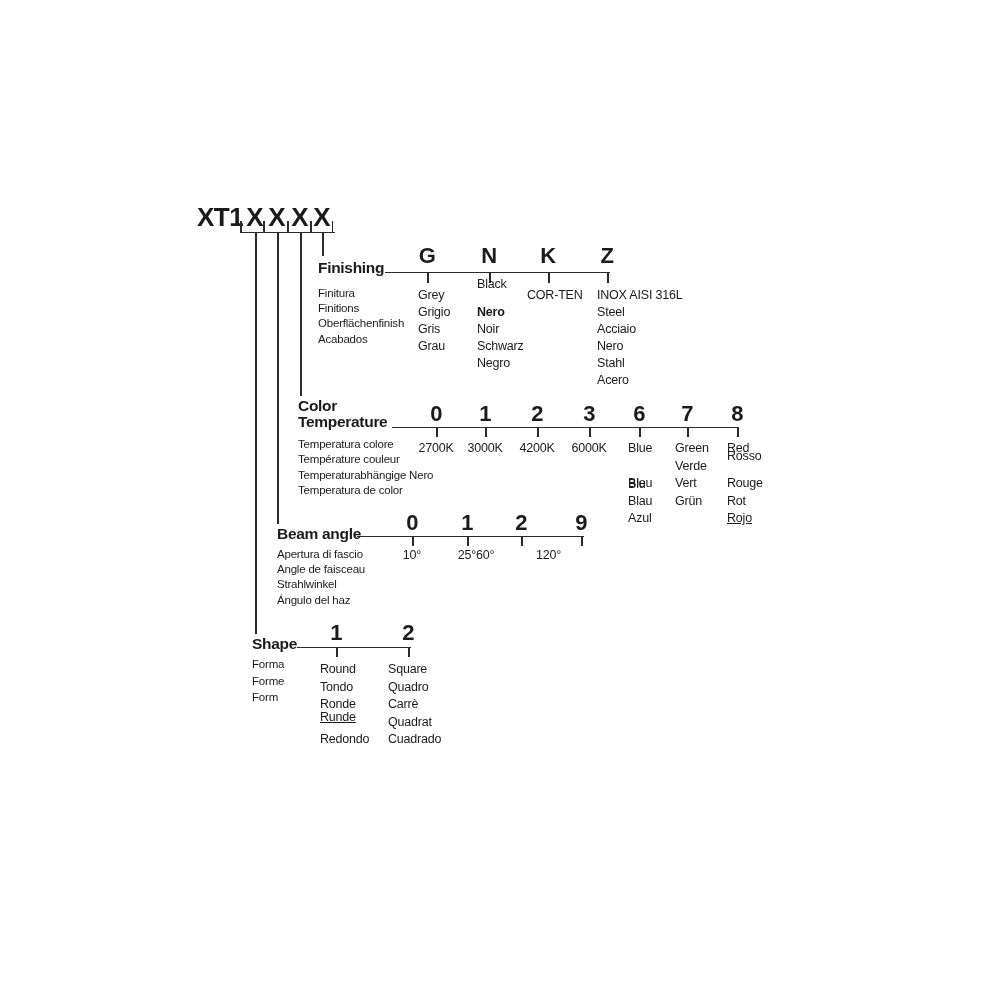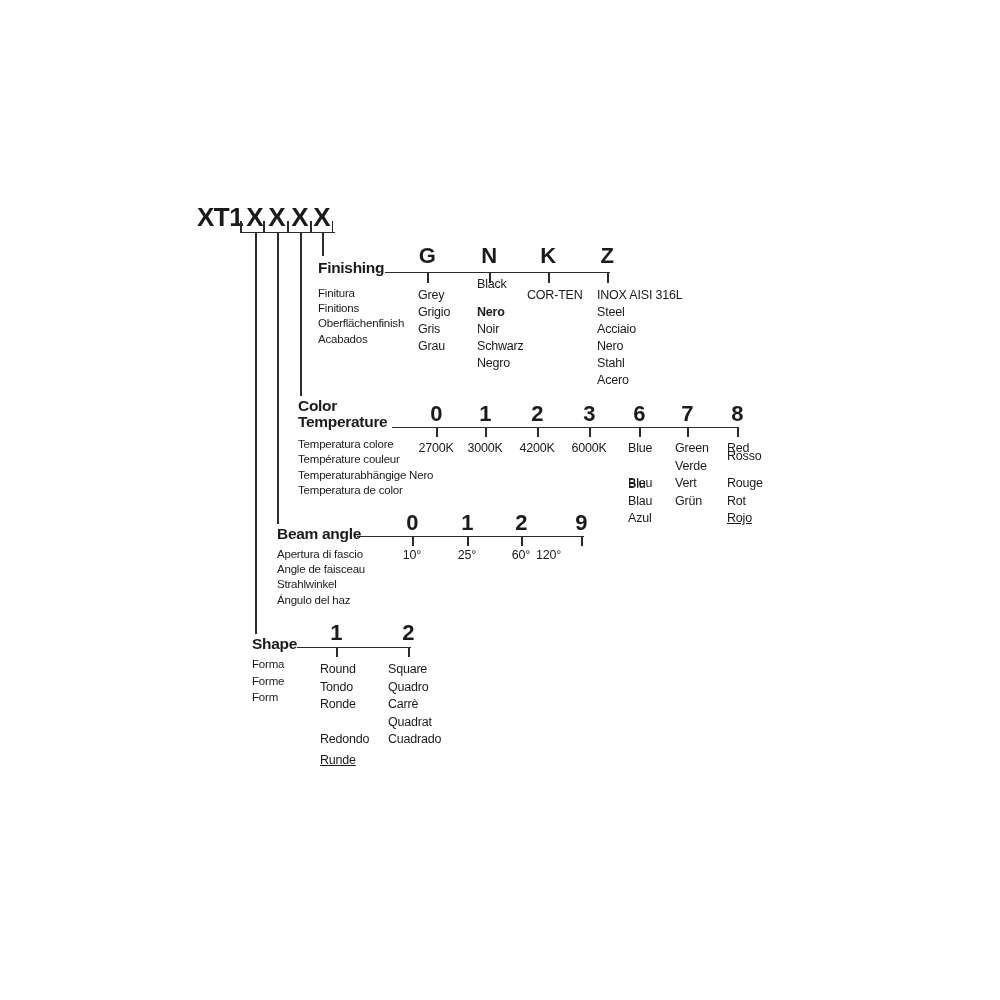--- a/index.html
+++ b/index.html
@@ -136,37 +136,37 @@
         <div class="abs trans" style="left: 277px; top: 578.4px;">Strahlwinkel</div>
         <div class="abs trans" style="left: 277px; top: 593.6px;">Ángulo del haz</div>
         <div class="abs code" style="left: 390px; top: 510px;">0</div>
         <div class="abs vline" style="left: 412px; top: 535.5px; width: 1.7px; height: 10.5px;"></div>
         <div class="abs val" style="top: 548px; left: 367px; width: 90px; text-align: center;">10°</div>
         <div class="abs code" style="left: 445px; top: 510px;">1</div>
         <div class="abs vline" style="left: 467px; top: 535.5px; width: 1.7px; height: 10.5px;"></div>
         <div class="abs val" style="top: 548px; left: 422px; width: 90px; text-align: center;">25°</div>
         <div class="abs code" style="left: 499px; top: 510px;">2</div>
         <div class="abs vline" style="left: 521px; top: 535.5px; width: 1.7px; height: 10.5px;"></div>
-        <div class="abs val" style="top: 548px; left: 476px; width: 90px; text-align: center;">60°</div>
+        <div class="abs val" style="top: 548px; left: 476px; width: 90px; ">60°</div>
         <div class="abs code" style="left: 559px; top: 510px;">9</div>
         <div class="abs vline" style="left: 581px; top: 535.5px; width: 1.7px; height: 10.5px;"></div>
         <div class="abs val" style="top: 548px; left: 536px; width: 90px; text-align: left;">120°</div>
       </div>
       <div class="abs" style="left: 0px; top: 0px;">
         <div class="abs section-title" style="left: 252px; top: 636px; width: 60px;">Shape</div>
         <div class="abs hline" style="left: 297px; top: 646.5px; width: 113.7px; height: 1.7px;"></div>
         <div class="abs trans" style="left: 252px; top: 658px;">Forma</div>
         <div class="abs trans" style="left: 252px; top: 674.5px;">Forme</div>
         <div class="abs trans" style="left: 252px; top: 691px;">Form</div>
         <div class="abs code" style="left: 314px; top: 620px;">1</div>
         <div class="abs vline" style="left: 336px; top: 646.5px; width: 1.7px; height: 10.5px;"></div>
         <div class="abs val" style="top: 662px; left: 320px;">Round</div>
         <div class="abs val" style="top: 679.5px; left: 320px;">Tondo</div>
         <div class="abs val" style="top: 697px; left: 320px;">Ronde</div>
-        <div class="abs val" style="top: 753px; left: 320px; text-decoration: underline;">Runde</div>
+        <div class="abs val" style="top: 710px; left: 320px; text-decoration: underline;">Runde</div>
         <div class="abs val" style="top: 732px; left: 320px;">Redondo</div>
         <div class="abs code" style="left: 386px; top: 620px;">2</div>
         <div class="abs vline" style="left: 408px; top: 646.5px; width: 1.7px; height: 10.5px;"></div>
         <div class="abs val" style="top: 662px; left: 388px;">Square</div>
         <div class="abs val" style="top: 679.5px; left: 388px;">Quadro</div>
         <div class="abs val" style="top: 697px; left: 388px;">Carrè</div>
         <div class="abs val" style="top: 714.5px; left: 388px;">Quadrat</div>
         <div class="abs val" style="top: 732px; left: 388px;">Cuadrado</div>
       </div>
     </div>

